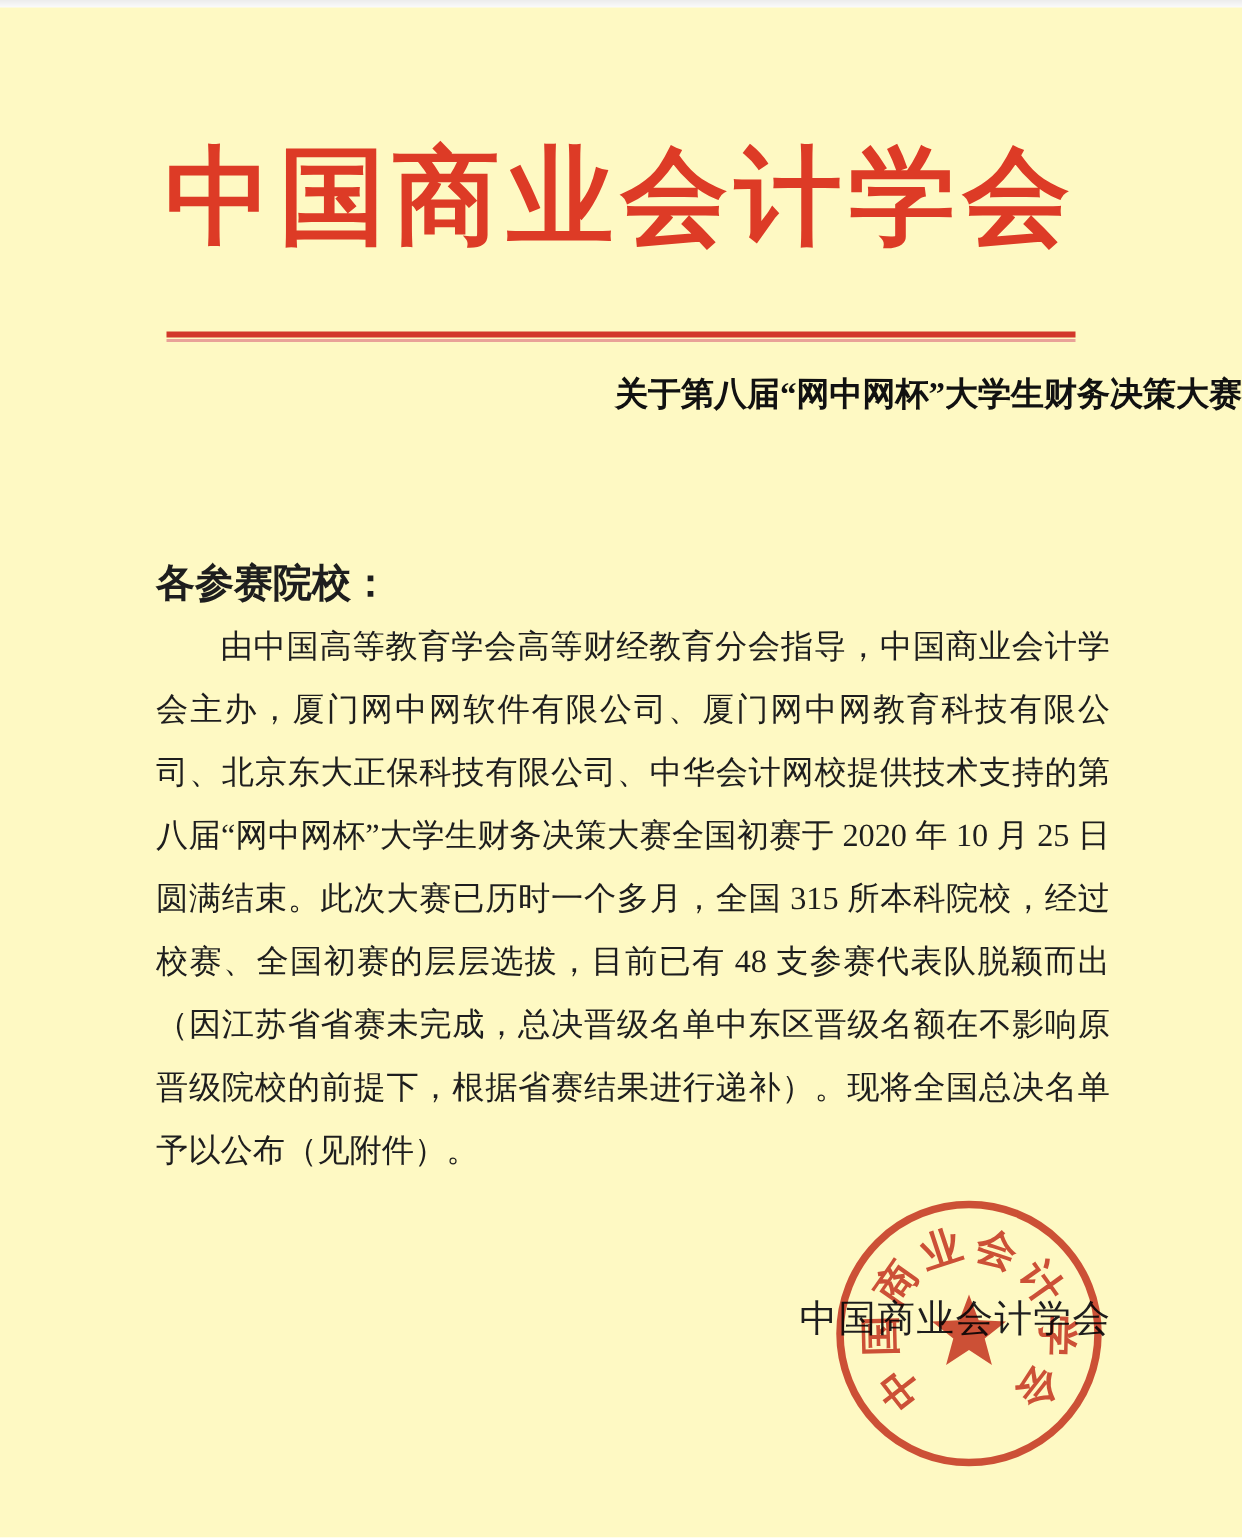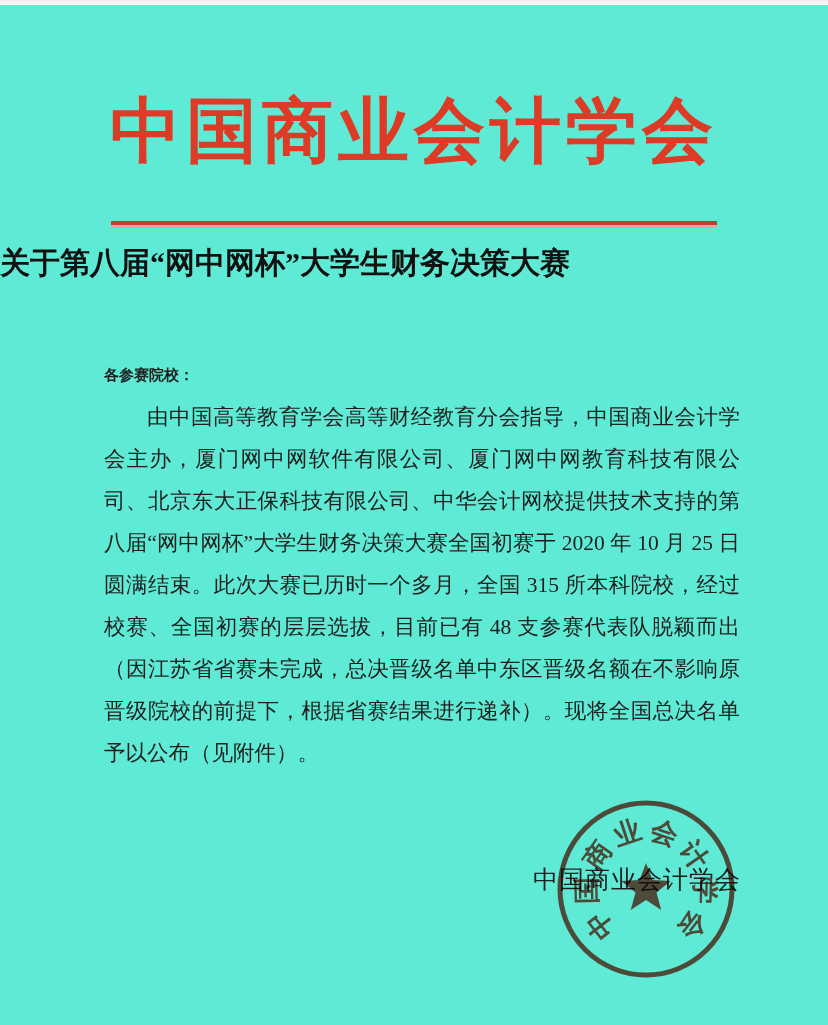--- a/index.html
+++ b/index.html
@@ -7,21 +7,21 @@
     --rule-red:#d2382a;
     --rule-red-light:#e9a298;
     --seal-red:#c63a2c;
     --text-black:#1e1e1e;
   }
   *{margin:0;padding:0;box-sizing:border-box;}
   html,body{background:#fff;}
   .page{
     position:relative;
     width:828px;height:1025px;
-    background:#5eead4;
+    background:#fef9c3;
     overflow:hidden;
     font-family:"Liberation Serif","DejaVu Serif",serif;
     color:var(--text-black);
   }
   .top-edge{
     position:absolute;top:0;left:0;right:0;height:5px;
     background:linear-gradient(180deg,#ececec,#fbfbfb);
   }
   .org-header{
     position:absolute;top:84px;left:0;width:100%;
@@ -29,29 +29,29 @@
     font-size:71px;font-weight:bold;
     letter-spacing:5px;
     color:var(--header-red);
     white-space:nowrap;
   }
   .red-rule{position:absolute;top:221px;left:111px;width:606px;}
   .red-rule .thick{height:4px;background:var(--rule-red);}
   .red-rule .thin{height:2px;background:var(--rule-red-light);margin-top:1px;}
   .doc-title{
     position:absolute;top:236px;left:0;width:100%;
-    text-align:left;font-weight:bold;color:#111;
-    font-size:30px;line-height:53px;
+    text-align:right;font-weight:bold;color:#111;
+    font-size:22px;line-height:53px;
   }
   .body-text{
     position:absolute;top:354px;left:104px;width:636px;
     font-size:21.5px;line-height:42px;
     text-align:justify;
   }
-  .salutation{font-weight:bold;font-size:15px;}
+  .salutation{font-weight:bold;font-size:26px;margin-top:14px;}
   .para{margin:0;text-indent:2em;}
   .sign-block{
     position:absolute;top:864px;left:532px;width:210px;
     text-align:center;font-size:25px;color:#1e1e1e;
     line-height:32px;
   }
   .sign-org{margin-bottom:15px;letter-spacing:1px;}
   .sign-date{letter-spacing:1px;}
   .seal{
     position:absolute;left:551px;top:794px;width:190px;height:190px;

